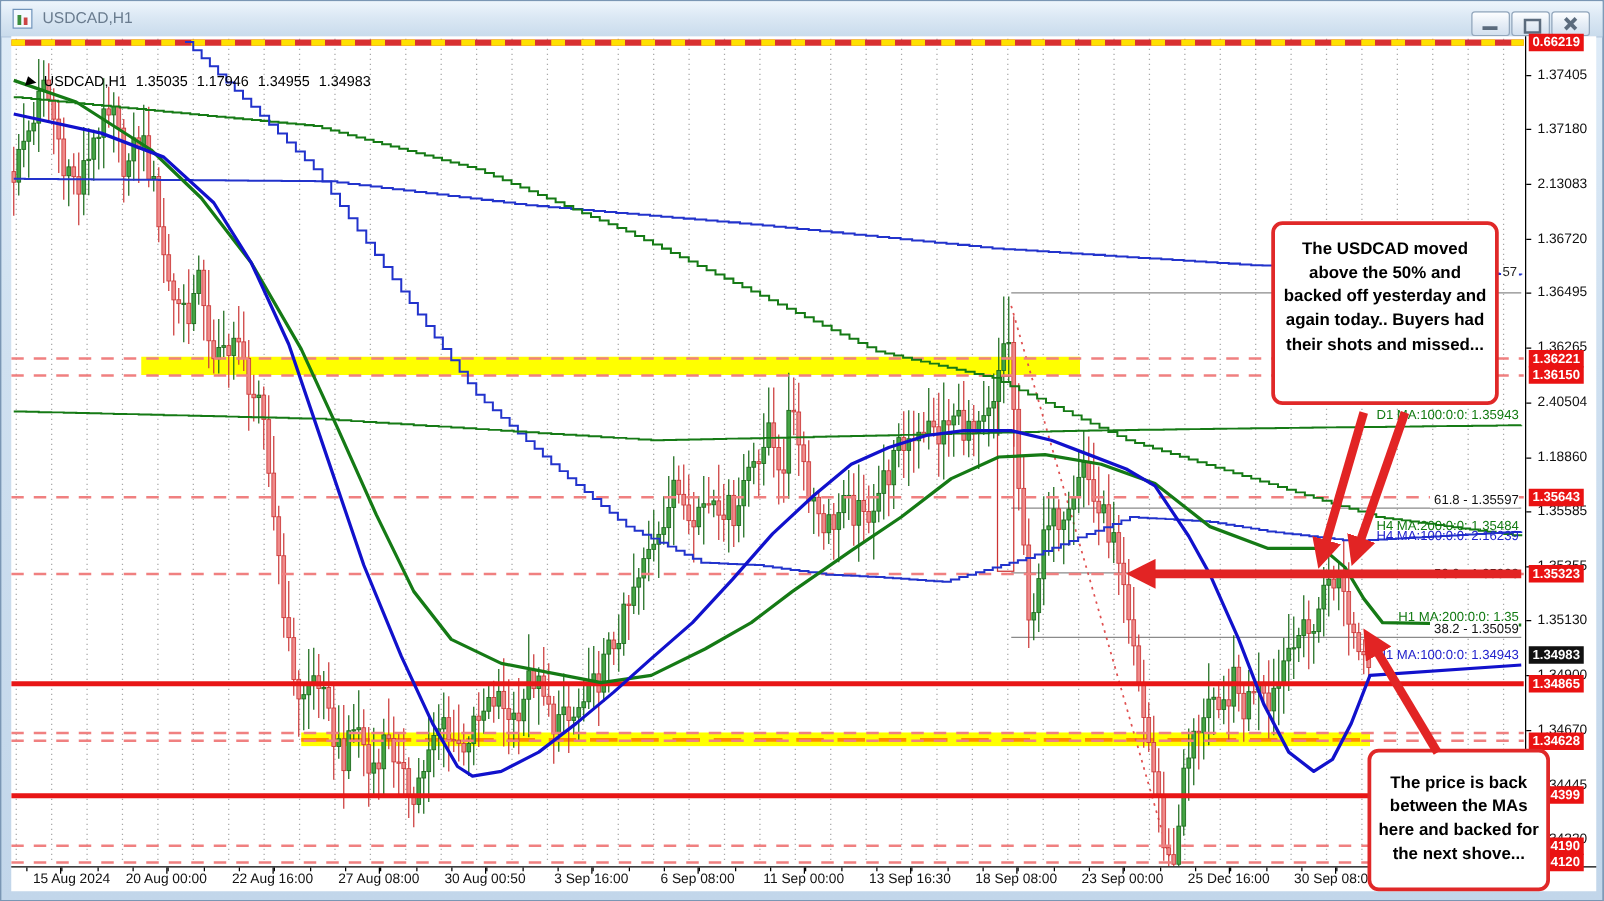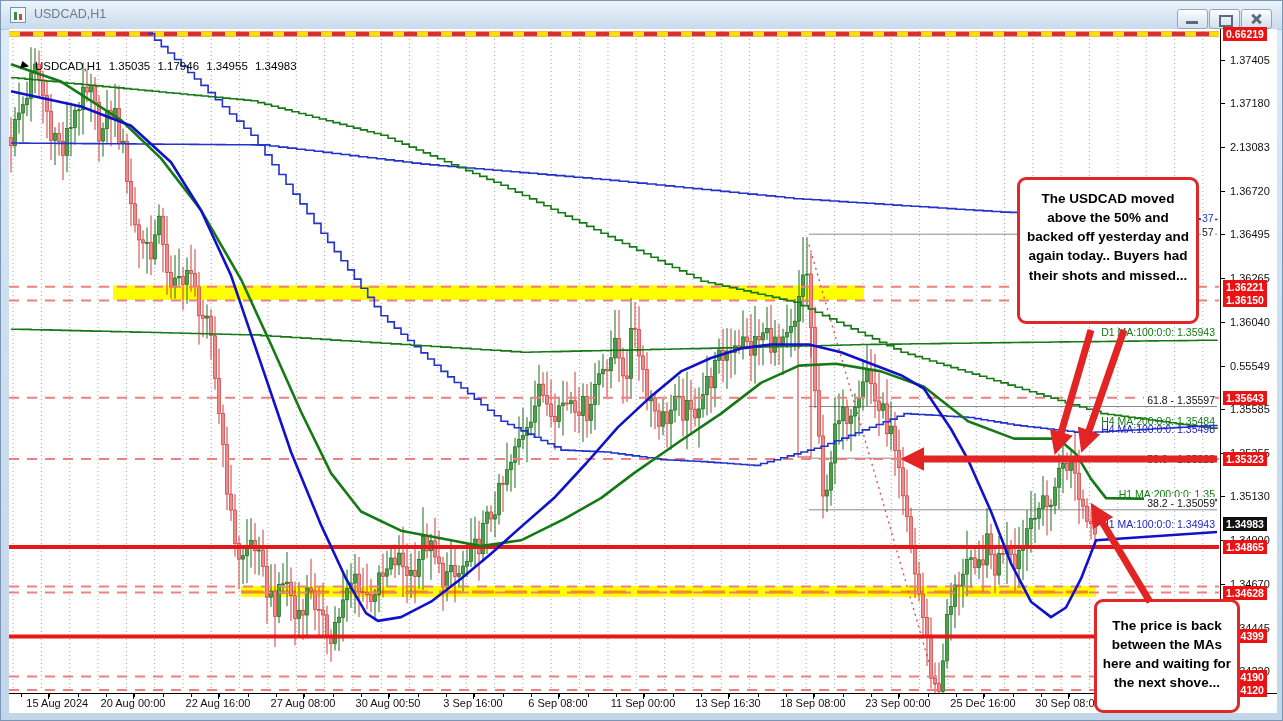--- a/index.html
+++ b/index.html
@@ -704,23 +704,23 @@
       <div class="pal" style="top:68px">1.37180</div>
       <div class="ptick" style="top:118px"></div>
       <div class="pal" style="top:112px">2.13083</div>
       <div class="ptick" style="top:162px"></div>
       <div class="pal" style="top:156px">1.36720</div>
       <div class="ptick" style="top:205px"></div>
       <div class="pal" style="top:199px">1.36495</div>
       <div class="ptick" style="top:249px"></div>
       <div class="pal" style="top:243px">1.36265</div>
       <div class="ptick" style="top:293px"></div>
-      <div class="pal" style="top:287px">1.36040</div>
+      <div class="pal" style="top:287px">2.40504</div>
       <div class="ptick" style="top:337px"></div>
-      <div class="pal" style="top:331px">0.55549</div>
+      <div class="pal" style="top:331px">1.18860</div>
       <div class="ptick" style="top:380px"></div>
       <div class="pal" style="top:374px">1.35585</div>
       <div class="ptick" style="top:424px"></div>
       <div class="pal" style="top:418px">1.35355</div>
       <div class="ptick" style="top:467px"></div>
       <div class="pal" style="top:461px">1.35130</div>
       <div class="ptick" style="top:511px"></div>
       <div class="pal" style="top:505px">1.34900</div>
       <div class="ptick" style="top:555px"></div>
       <div class="pal" style="top:549px">1.34670</div>
@@ -807,32 +807,32 @@
       <div class="ttick" style="left:889px;height:5px"></div>
       <div class="tal" style="left:889px;transform:translateX(-50%)">23 Sep 00:00</div>
       <div class="ttick" style="left:974px;height:5px"></div>
       <div class="tal" style="left:974px;transform:translateX(-50%)">25 Dec 16:00</div>
       <div class="ttick" style="left:1059px;height:5px"></div>
       <div class="tal" style="left:1059px;transform:translateX(-50%)">30 Sep 08:00</div>
     </div>
   <div id="overlay-labels">
       <div class="ma-label" style="right:67px;top:325px;color:#117a11">D1 MA:100:0:0: 1.35943</div>
       <div class="ma-label" style="right:67px;top:414px;color:#117a11">H4 MA:200:0:0: 1.35484</div>
-      <div class="ma-label" style="right:67px;top:422px;color:#2222cc">H4 MA:100:0:0: 1.35498</div>
+      <div class="ma-label" style="right:67px;top:422px;color:#2222cc">H4 MA:100:0:0: 2.16239</div>
       <div class="ma-label" style="right:67px;top:487px;color:#117a11">H1 MA:200:0:0: 1.35</div>
       <div class="ma-label" style="right:67px;top:517px;color:#2222cc">H1 MA:100:0:0: 1.34943</div>
       <div class="lvl-label" style="right:67px;top:393px">61.8 - 1.35597</div>
       <div class="lvl-label" style="right:67px;top:452px">50.0 - 1.35328</div>
       <div class="lvl-label" style="right:67px;top:496px">38.2 - 1.35059</div>
       <div class="frag" style="top:211px;color:#2233cc">37</div>
-      <div class="frag" style="top:225px;color:#222222">57</div>
+      <div class="frag" style="top:211px;color:#222222">57</div>
     </div>
 
   <div class="callout" id="box1" style="left:1016px;top:176px;width:182px;height:147px;">The USDCAD moved above the 50% and backed off yesterday and again today.. Buyers had their shots and missed...</div>
-  <div class="callout" id="box2" style="left:1093px;top:598px;width:146px;height:114px;padding-top:14px;">The price is back between the MAs here and waiting for the next shove...</div>
+  <div class="callout" id="box2" style="left:1093px;top:598px;width:146px;height:114px;padding-top:14px;">The price is back between the MAs here and backed for the next shove...</div>
 
   <svg id="arrow-overlay" width="1283" height="721">
       <defs>
         <marker id="ah" viewBox="0 0 4 4" refX="2.6" refY="2" markerWidth="3.4" markerHeight="3.4" orient="auto">
           <path d="M0 0 L4 2 L0 4 z" fill="#e22424"></path>
         </marker>
       </defs>
       <line x1="1090" y1="329" x2="1056" y2="446" stroke="#e22424" stroke-width="7" marker-end="url(#ah)"></line>
       <line x1="1123" y1="329" x2="1083" y2="444" stroke="#e22424" stroke-width="7" marker-end="url(#ah)"></line>
       <line x1="1216" y1="458" x2="908" y2="458" stroke="#e22424" stroke-width="7" marker-end="url(#ah)"></line>

